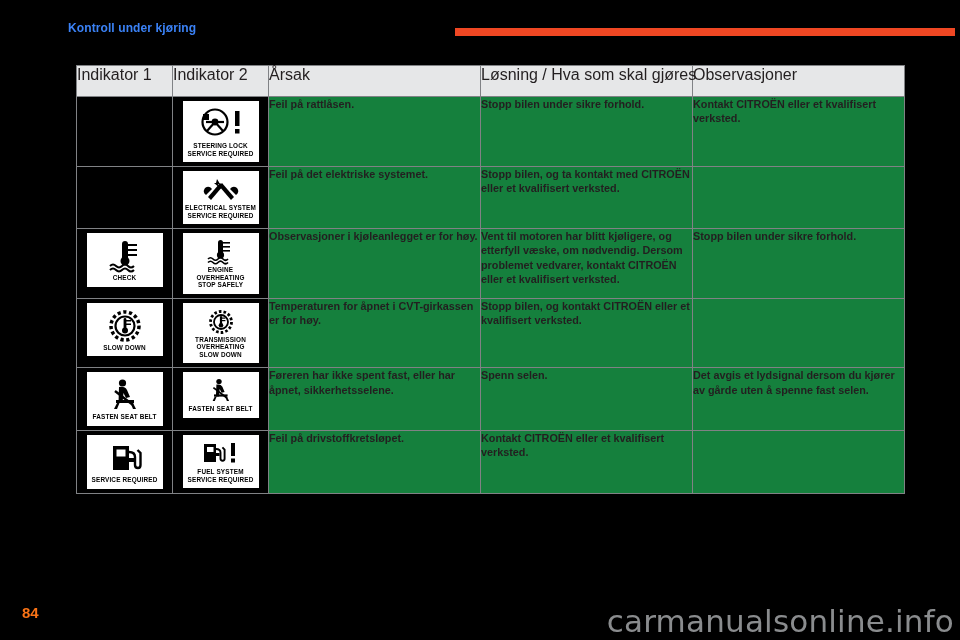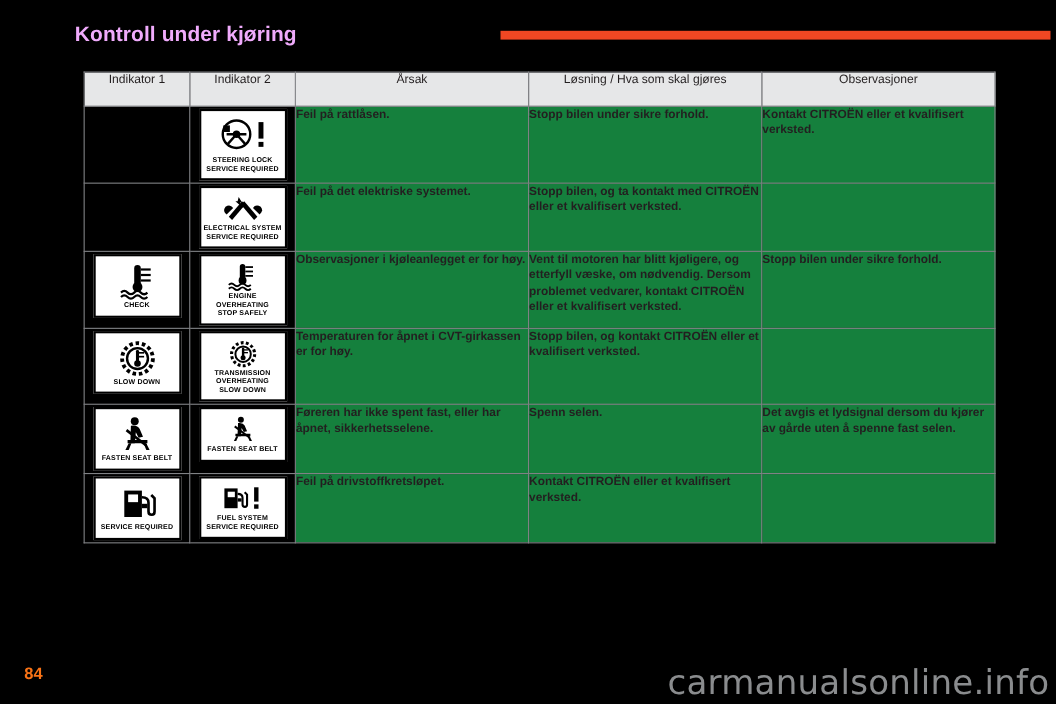--- a/index.html
+++ b/index.html
@@ -20,23 +20,23 @@
     position: absolute;
     left: 0;
     top: 0;
     width: 960px;
     height: 52px;
   }
   .header-title {
     position: absolute;
     left: 68px;
     top: 21px;
-    font-size: 19px;
+    font-size: 12px;
     font-weight: bold;
-    color: #f0abfc;
+    color: #3b82f6;
     letter-spacing: 0.1px;
     white-space: nowrap;
   }
   .header-rule {
     position: absolute;
     left: 455px;
     top: 28px;
     width: 500px;
     height: 8px;
     background: #ef4723;
@@ -57,23 +57,23 @@
   }
   table.matrix th,
   table.matrix td {
     border: 1.5px solid #808285;
     vertical-align: top;
     padding: 0;
   }
   thead th {
     background: #e6e7e8;
     color: #231f20;
-    font-size: 11px;
+    font-size: 16px;
     font-weight: normal;
-    text-align: center;
+    text-align: left;
     height: 30px;
     padding: 0 8px;
     vertical-align: middle;
     white-space: nowrap;
   }
 
   
   col.c1 { width: 96px; }
   col.c2 { width: 96px; }
   col.c3 { width: 212px; }

